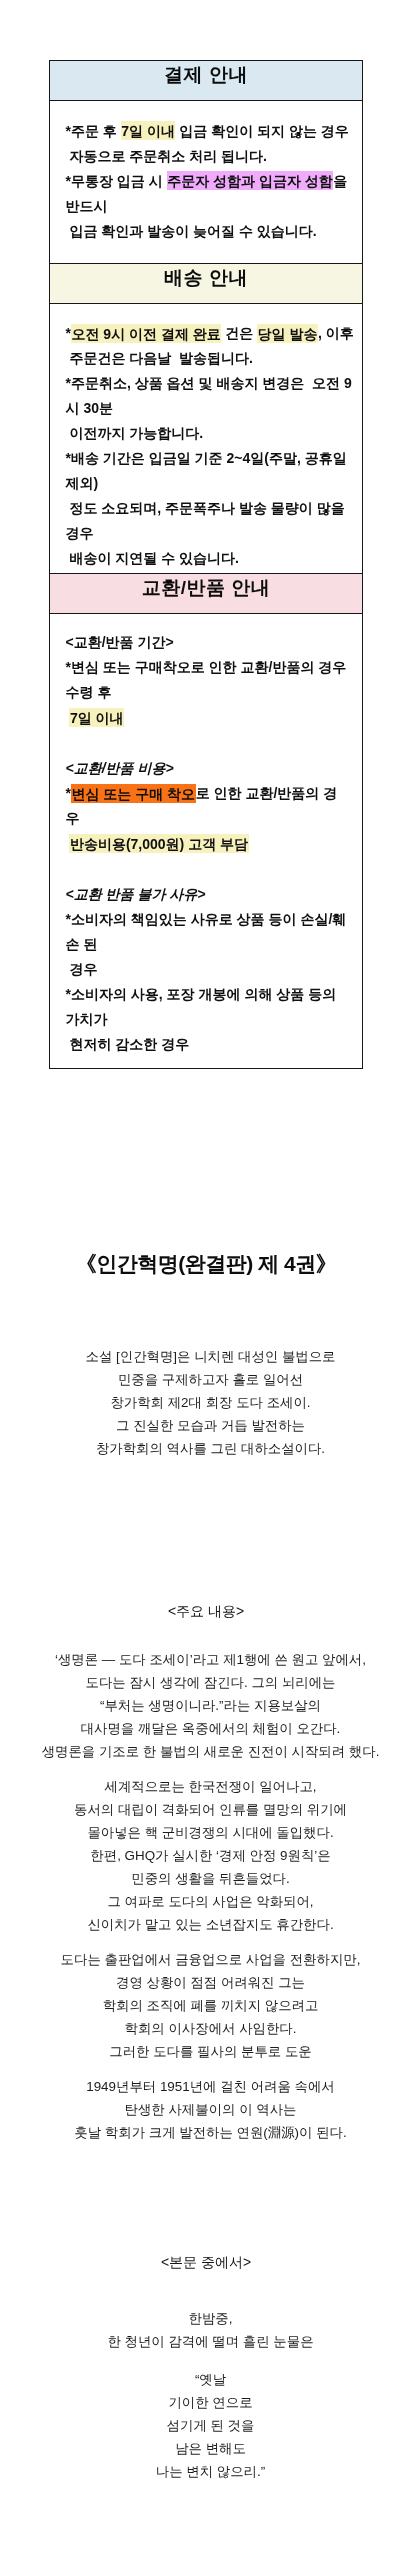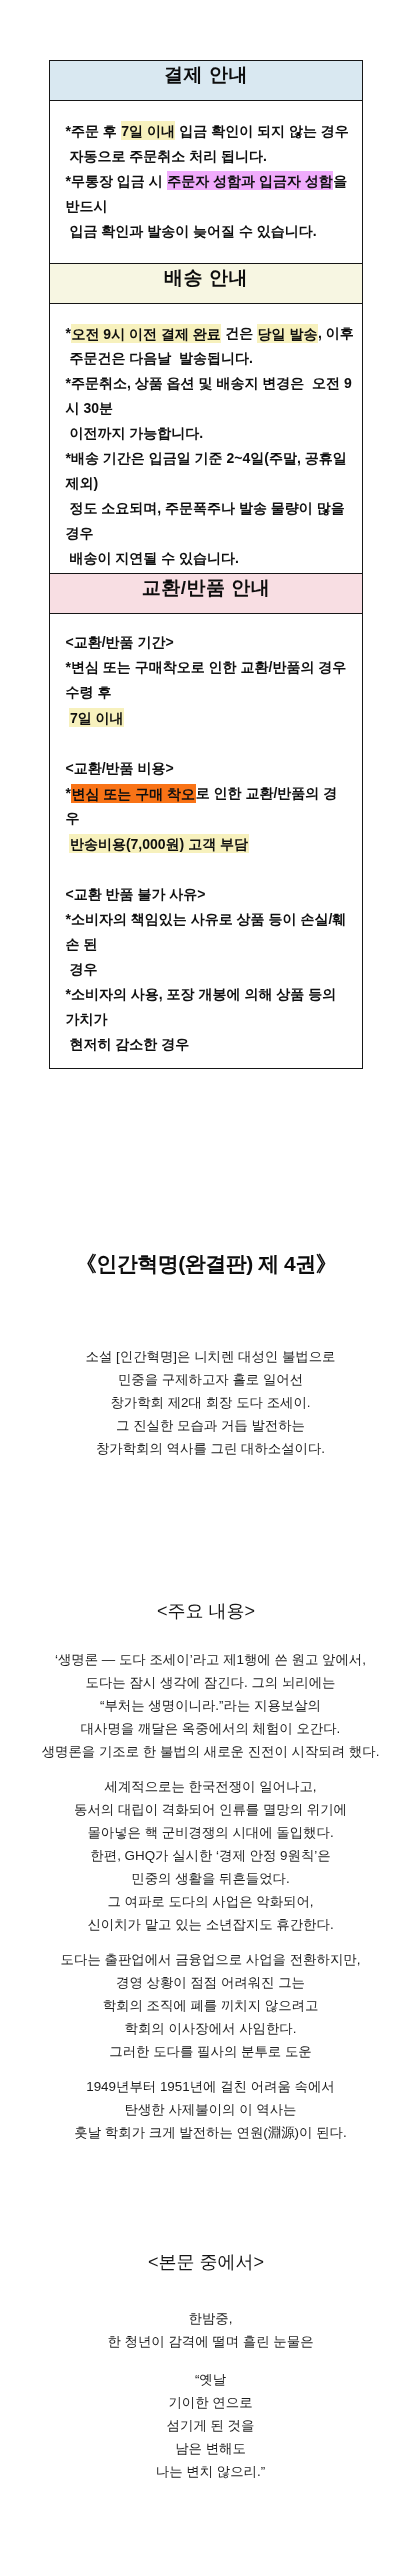--- a/index.html
+++ b/index.html
@@ -13,29 +13,29 @@
   .notice-header{
     text-align:center;font-size:19px;font-weight:bold;letter-spacing:0.5px;
     padding:1px 0 12px;color:#0d0d0d;
   }
   .notice-body{padding:17.5px 11.3px 8.2px 15.5px;font-size:14px;font-weight:bold;
     line-height:25px;color:#0f0f0f;background:#fff;text-align:left;}
   .notice-body.b2{padding:17.5px 8.2px 1.5px 15.5px;}
   .notice-body.b3{padding:16.5px 11.3px 11.3px 15.5px;}
   .bt{border-top:1.5px solid #161616;}
   .nline{white-space:pre-wrap;}
-  .nline.gap{margin-top:26px;}
+  .nline.gap{margin-top:26px;font-style:italic;}
   .nline .hl{padding:1.5px 0.5px;}
   
   .book{text-align:center;}
   .book-title{margin-top:181px;font-size:21px;font-weight:bold;color:#0d0d0d;letter-spacing:-0.5px;}
   .para{font-size:13.4px;line-height:23px;color:#1c1c1c;padding-left:9px;}
   .bline{display:block;}
   .intro{margin-top:67px;}
-  .sec-heading{font-size:18px;color:#151515;line-height:16.5px;}
+  .sec-heading{font-size:14px;color:#151515;line-height:16.5px;}
   .sh-1{margin-top:143px;}
   .pm-first{margin-top:28px;}
   .pgap{margin-top:12px;}
   .sh-2{margin-top:110px;}
   .pb-first{margin-top:37px;}
   .poem{margin-top:14.4px;}
 </style>
 </head>
 <body>
 

